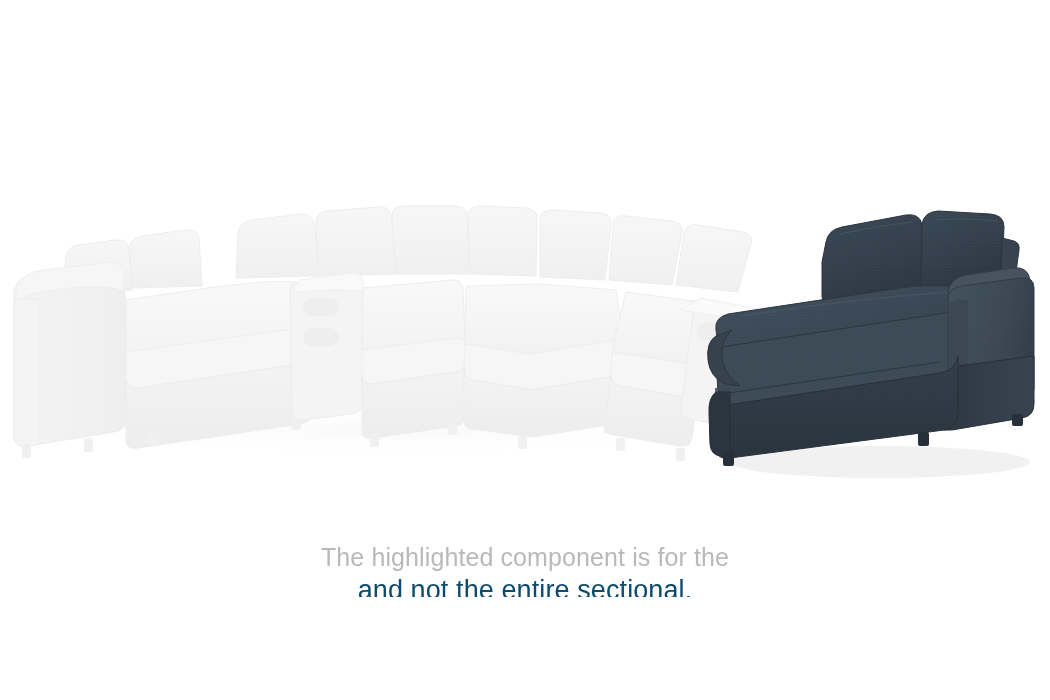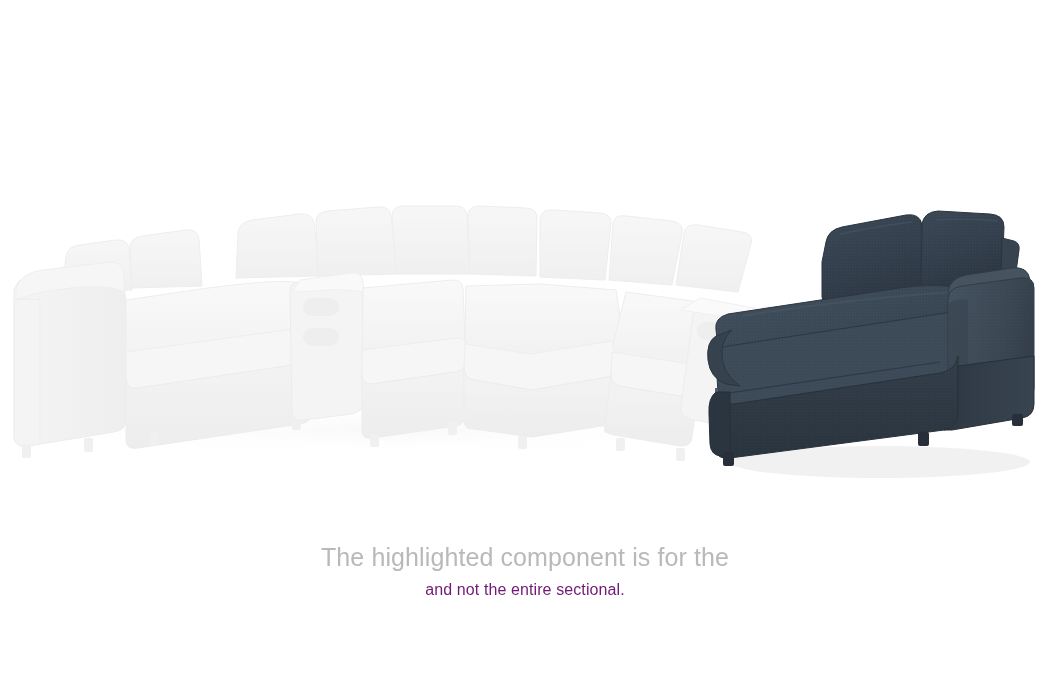--- a/index.html
+++ b/index.html
@@ -51,24 +51,24 @@
     letter-spacing: 0.1px;
   }
   .cap-line-main {
     font-size: 34px;
     line-height: 48px;
     font-weight: 700;
     color: #9a9a9a;
     letter-spacing: 0.2px;
   }
   .cap-line-bottom {
-    font-size: 16px;
+    font-size: 27px;
     line-height: 32px;
     font-weight: 400;
-    color: #701a75;
+    color: #0c4a6e;
     letter-spacing: 0.1px;
   }
 </style>
 </head>
 <body>
 
 <div id="stage">
 
   <div id="illustration">
     <svg id="sofa-svg" viewBox="0 0 1050 520" xmlns="http://www.w3.org/2000/svg">

